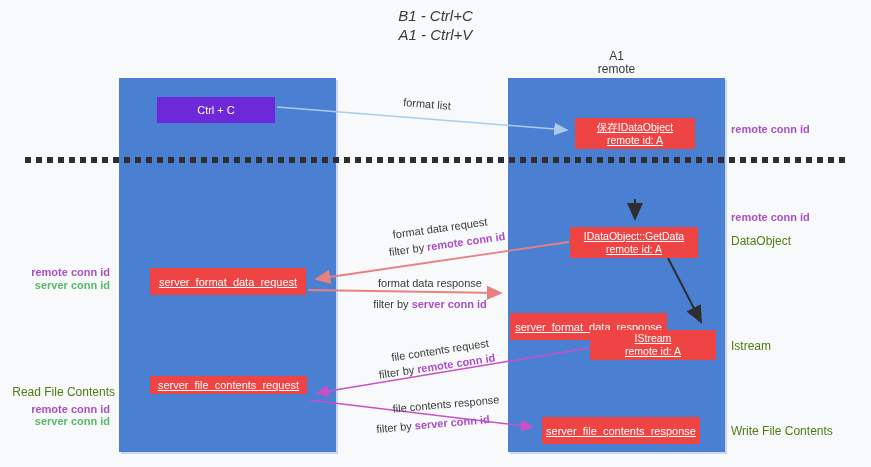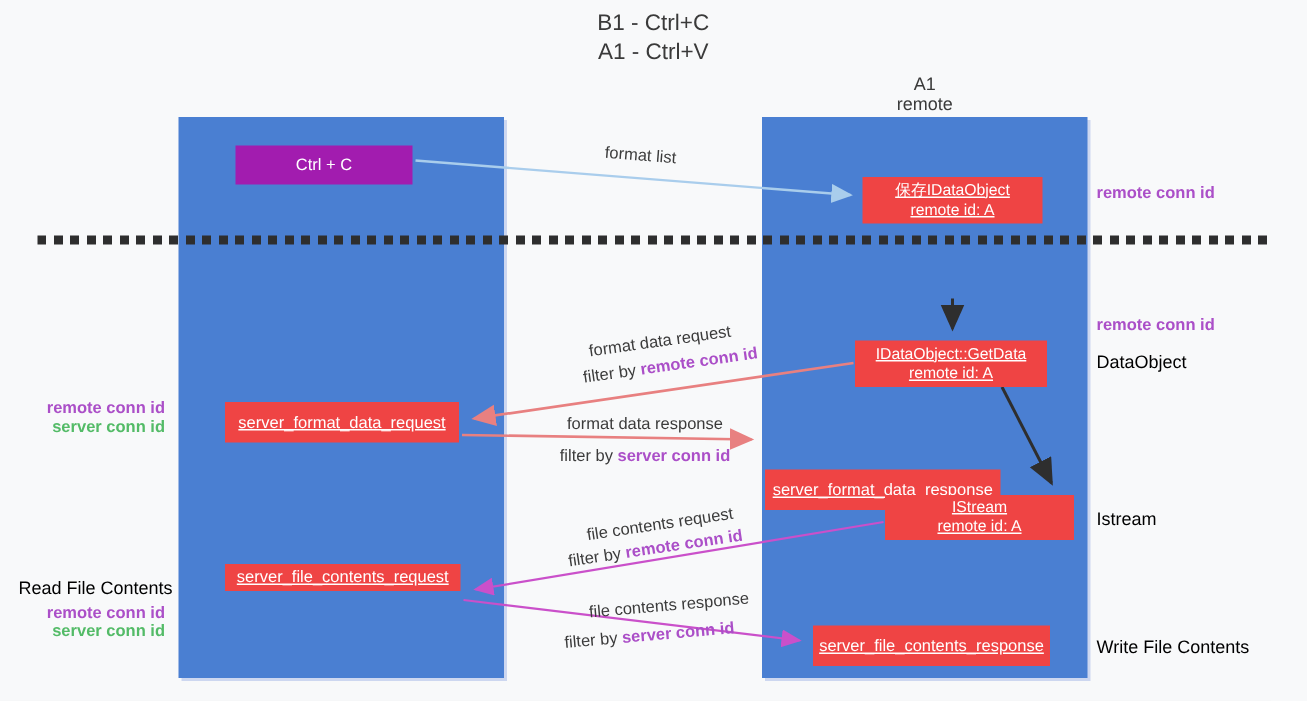--- a/index.html
+++ b/index.html
@@ -9,50 +9,50 @@
   }
   #canvas{
     position:relative;
     width:871px;height:467px;
     background:#f8f9fa;
     overflow:hidden;
   }
   .abs{position:absolute;}
   .title-line{
     left:0;width:871px;text-align:center;
-    font-size:15px;color:#3a3a3a;
+    font-size:15px;color:#3a3a3a;font-style:italic;
   }
   .col-header{
     text-align:center;font-size:12px;line-height:13px;color:#3a3a3a;
   }
   .column{
     background:#4a7fd2;
     box-shadow:2px 2px 0 #cdd7f0;
   }
   .dashed-divider{
     background:repeating-linear-gradient(90deg,#2e2e2e 0 6px,transparent 6px 11px);
   }
   .node{
     display:flex;align-items:center;justify-content:center;
     text-align:center;color:#fff;
     box-sizing:border-box;
   }
-  .node.green{background:#a21caf;font-size:11px;}
+  .node.green{background:#6d28d9;font-size:11px;}
   .node.orange{background:#ef4444;font-size:11px;text-decoration:underline;}
   .node .two-line{font-size:10.5px;line-height:13px;}
   .arrow-label{
     font-size:11px;color:#3b3b3b;white-space:nowrap;
     transform-origin:center center;
   }
   .center-anchor{transform:translate(-50%,-50%);}
   .purple-key{color:#ab4fc8;font-weight:bold;margin-left:3px;}
   .side-label{font-size:11px;white-space:nowrap;}
   .side-label.purple{color:#ab4fc8;font-weight:bold;}
   .side-label.green{color:#53bb67;font-weight:bold;}
-  .side-label.black{color:#000000;font-size:12px;font-weight:normal;}
+  .side-label.black{color:#4d7c0f;font-size:12px;font-weight:normal;}
   .left-align-block{text-align:right;}
   svg.arrows{position:absolute;left:0;top:0;pointer-events:none;}
 </style>
 </head>
 <body>
 
 <div id="canvas">
 
   <div class="abs title-line" style="top:7px;">B1 - Ctrl+C</div>
   <div class="abs title-line" style="top:26px;">A1 - Ctrl+V</div>

